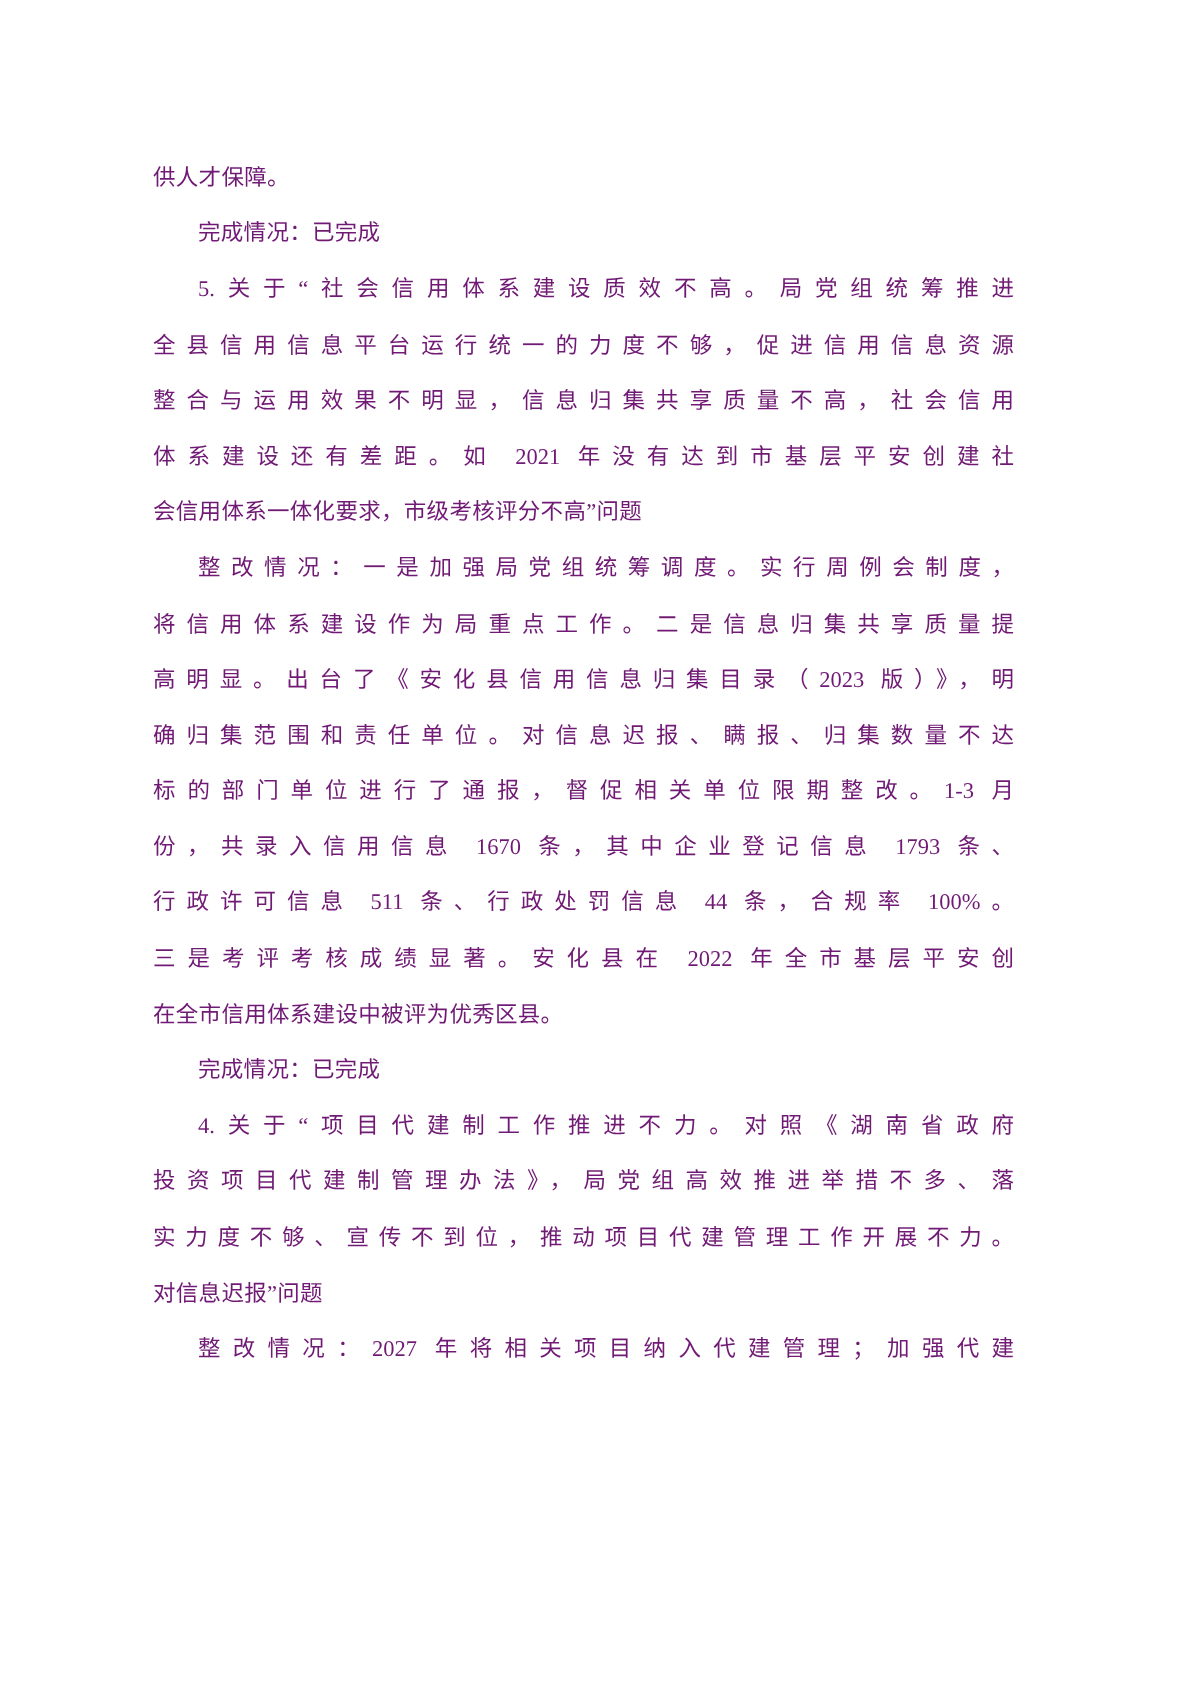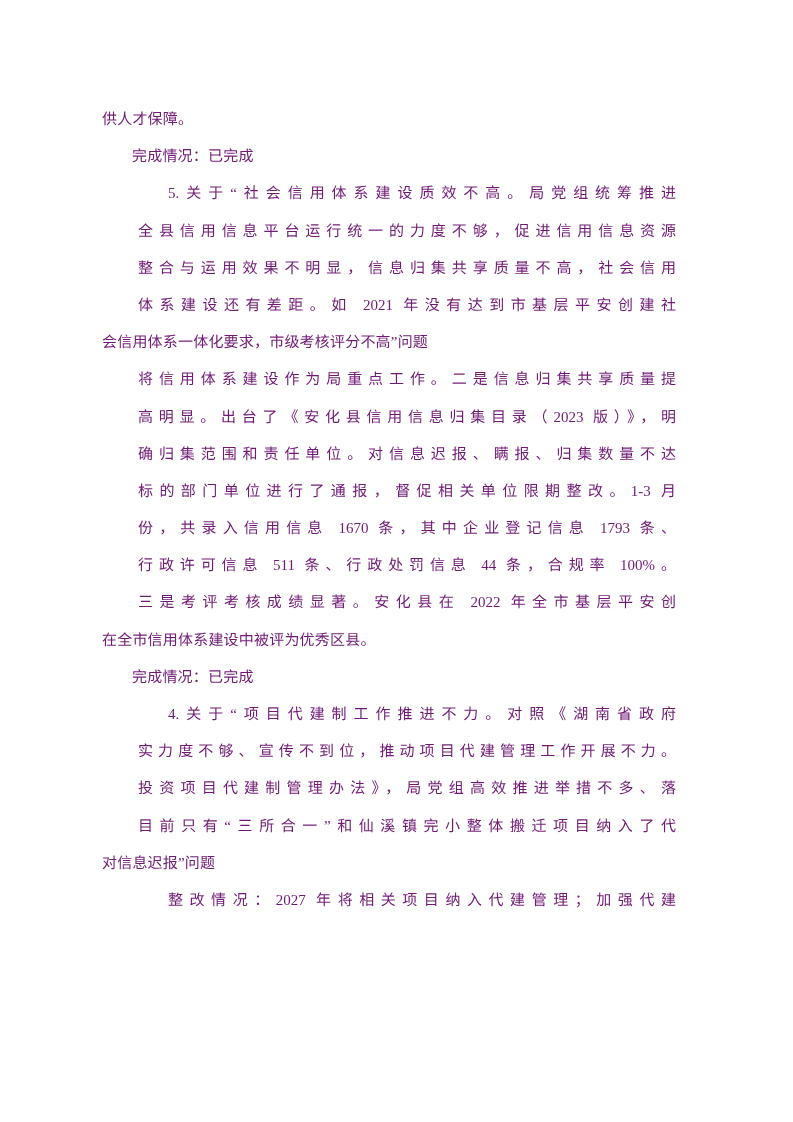--- a/index.html
+++ b/index.html
@@ -38,48 +38,47 @@
     white-space: nowrap;
     text-align: left;
     letter-spacing: 0.2px;
   }
   .line.just {
     white-space: normal;
     text-align: justify;
     text-align-last: justify;
     text-justify: inter-character;
     letter-spacing: 0;
-    margin-left: 36px;
   }
   .line.indent {
     text-indent: 2em;
   }
 </style>
 </head>
 <body>
 
 <div class="page">
   <div class="text-block">
 
   <div class="line">供人才保障。</div>
       <div class="line indent">完成情况：已完成</div>
       <div class="line just indent">5.关于“社会信用体系建设质效不高。局党组统筹推进</div>
       <div class="line just">全县信用信息平台运行统一的力度不够，促进信用信息资源</div>
       <div class="line just">整合与运用效果不明显，信息归集共享质量不高，社会信用</div>
       <div class="line just">体系建设还有差距。如 2021 年没有达到市基层平安创建社</div>
       <div class="line">会信用体系一体化要求，市级考核评分不高”问题</div>
+      <div class="line just indent">整改情况：一是加强局党组统筹调度。实行周例会制度，</div>
       <div class="line just">将信用体系建设作为局重点工作。二是信息归集共享质量提</div>
       <div class="line just">高明显。出台了《安化县信用信息归集目录（2023 版）》，明</div>
       <div class="line just">确归集范围和责任单位。对信息迟报、瞒报、归集数量不达</div>
       <div class="line just">标的部门单位进行了通报，督促相关单位限期整改。1-3 月</div>
       <div class="line just">份，共录入信用信息 1670 条，其中企业登记信息 1793 条、</div>
       <div class="line just">行政许可信息 511 条、行政处罚信息 44 条，合规率 100%。</div>
       <div class="line just">三是考评考核成绩显著。安化县在 2022 年全市基层平安创</div>
       <div class="line">在全市信用体系建设中被评为优秀区县。</div>
       <div class="line indent">完成情况：已完成</div>
       <div class="line just indent">4.关于“项目代建制工作推进不力。对照《湖南省政府</div>
+      <div class="line just">投资项目代建制管理办法》，局党组高效推进举措不多、落</div>
       <div class="line just">实力度不够、宣传不到位，推动项目代建管理工作开展不力。</div>
-      <div class="line just">投资项目代建制管理办法》，局党组高效推进举措不多、落</div>
-      <div class="line just">目前只有“三所合一”和仙溪镇完小整体搬迁项目纳入了代</div>
       <div class="line">对信息迟报”问题</div>
       <div class="line just indent">整改情况：2027 年将相关项目纳入代建管理；加强代建</div>
     </div>
 </div>
 
 </body></html>

